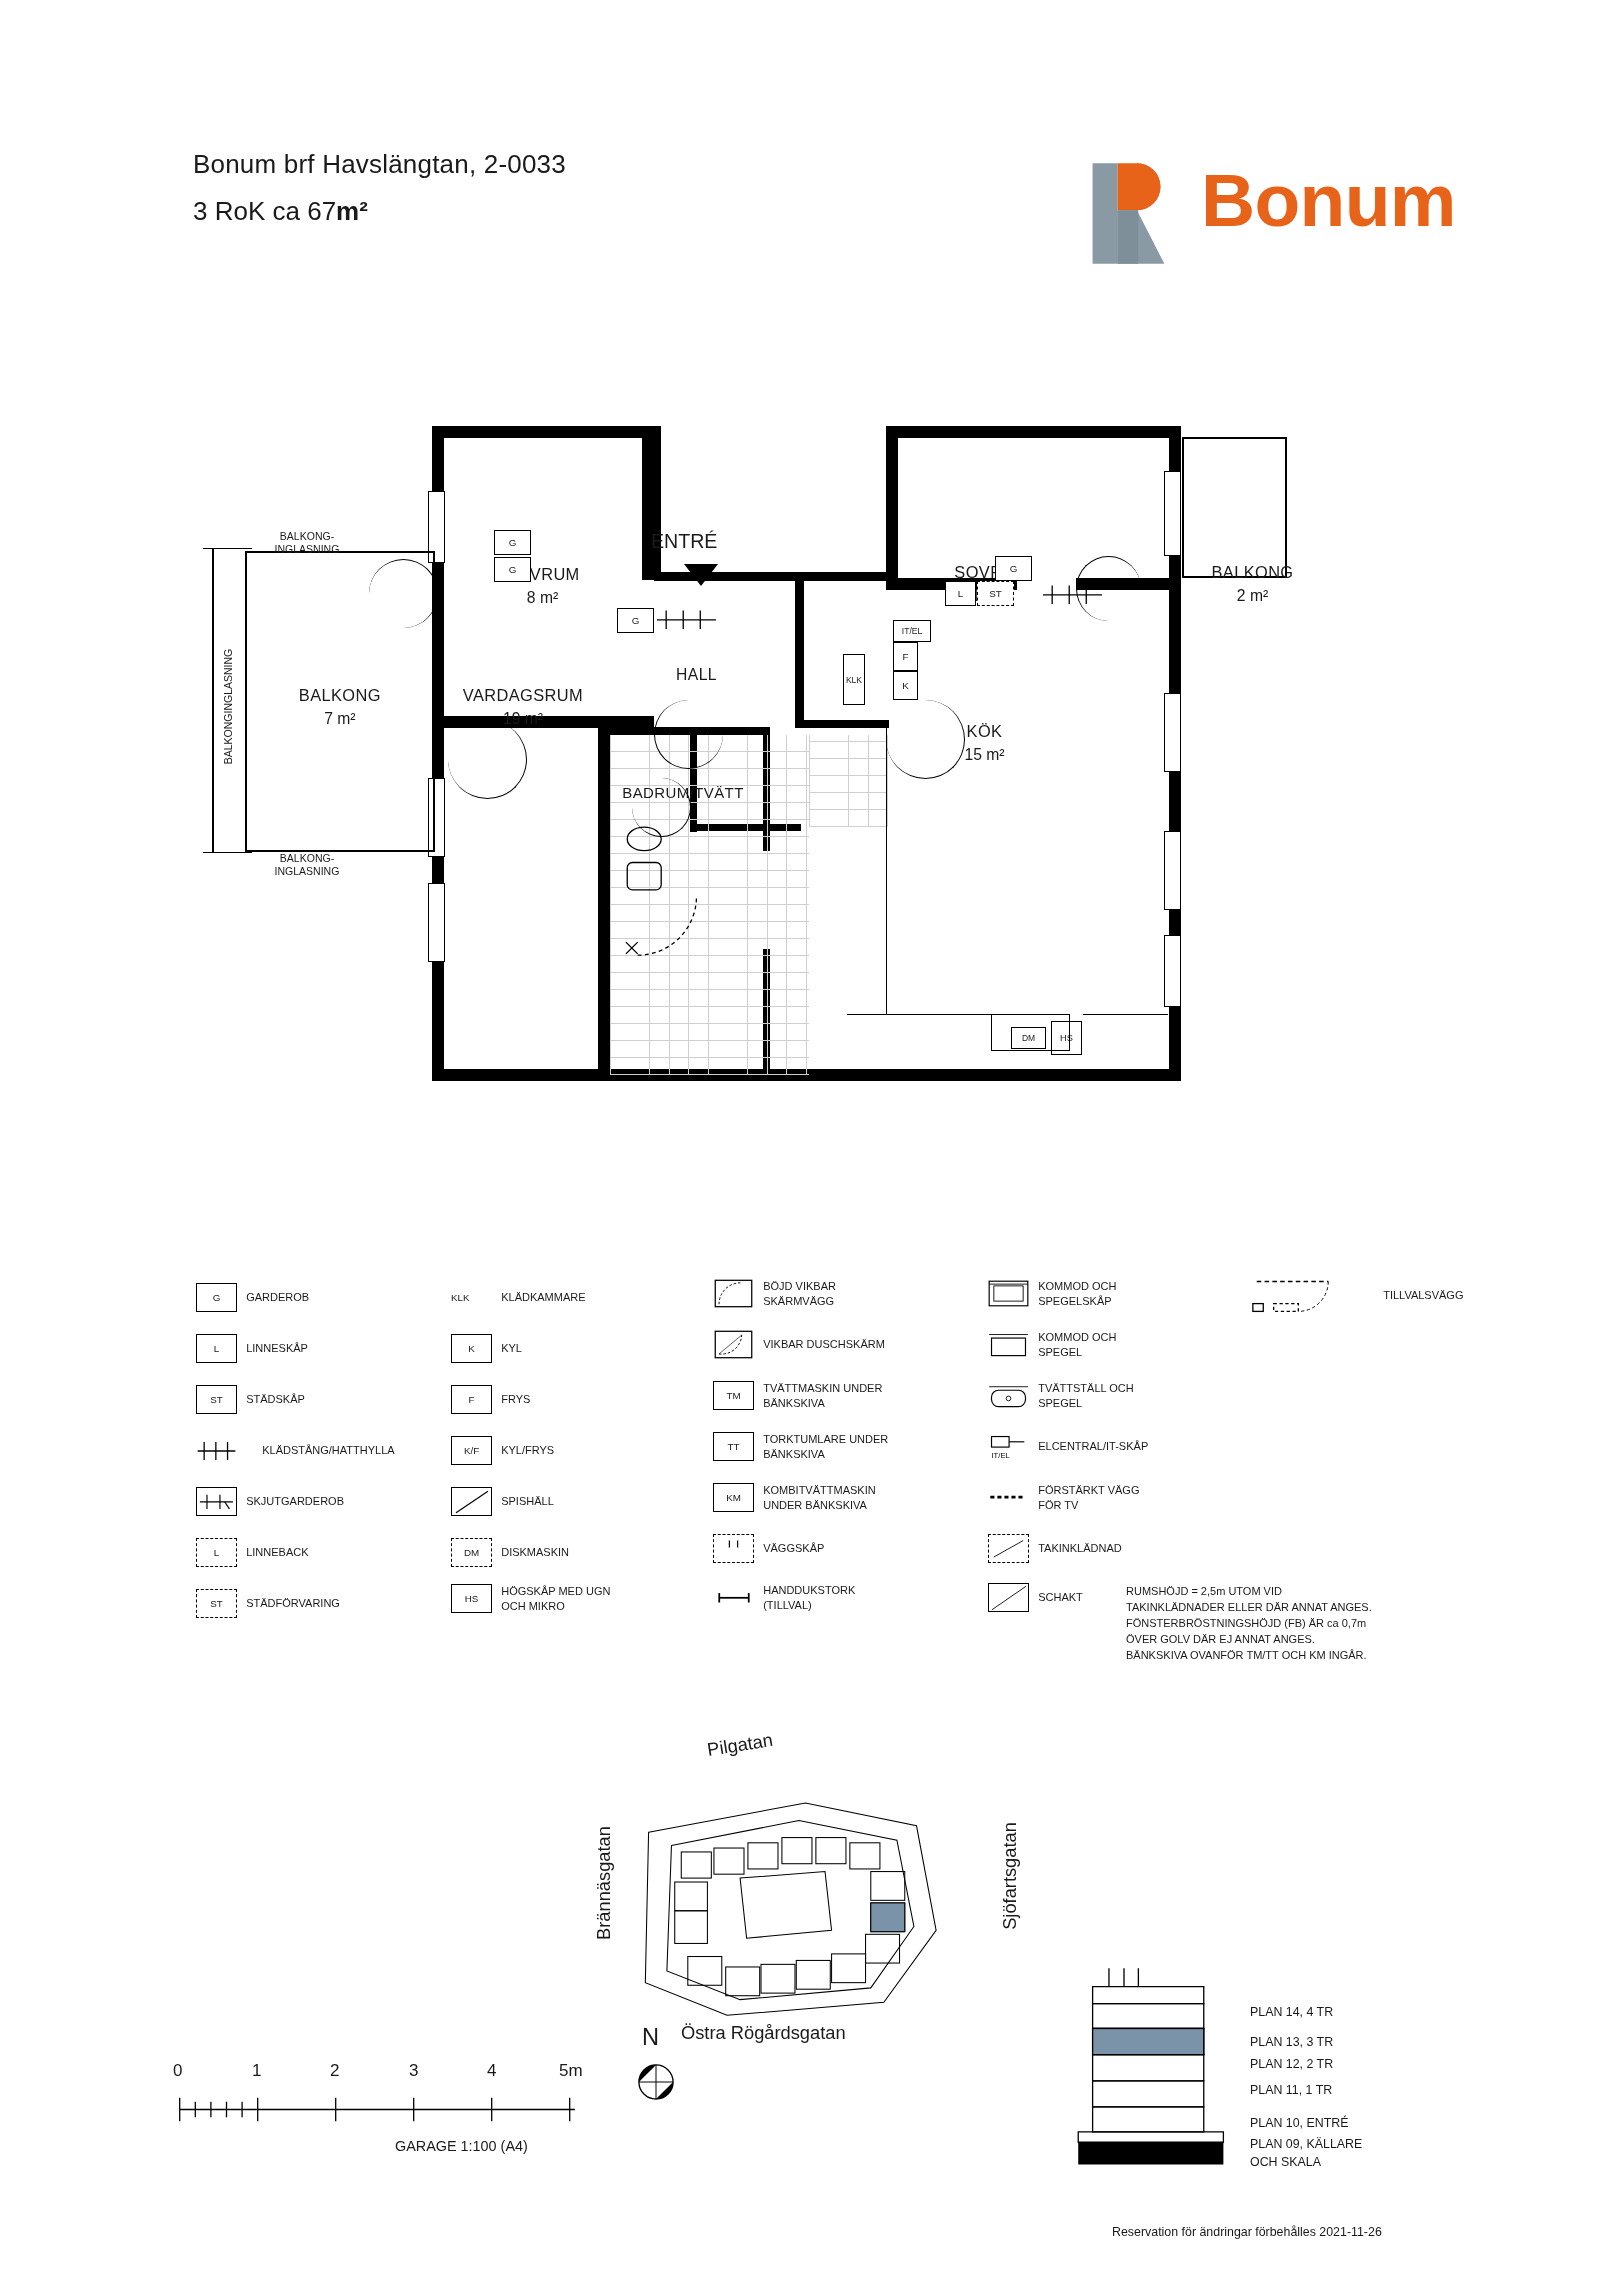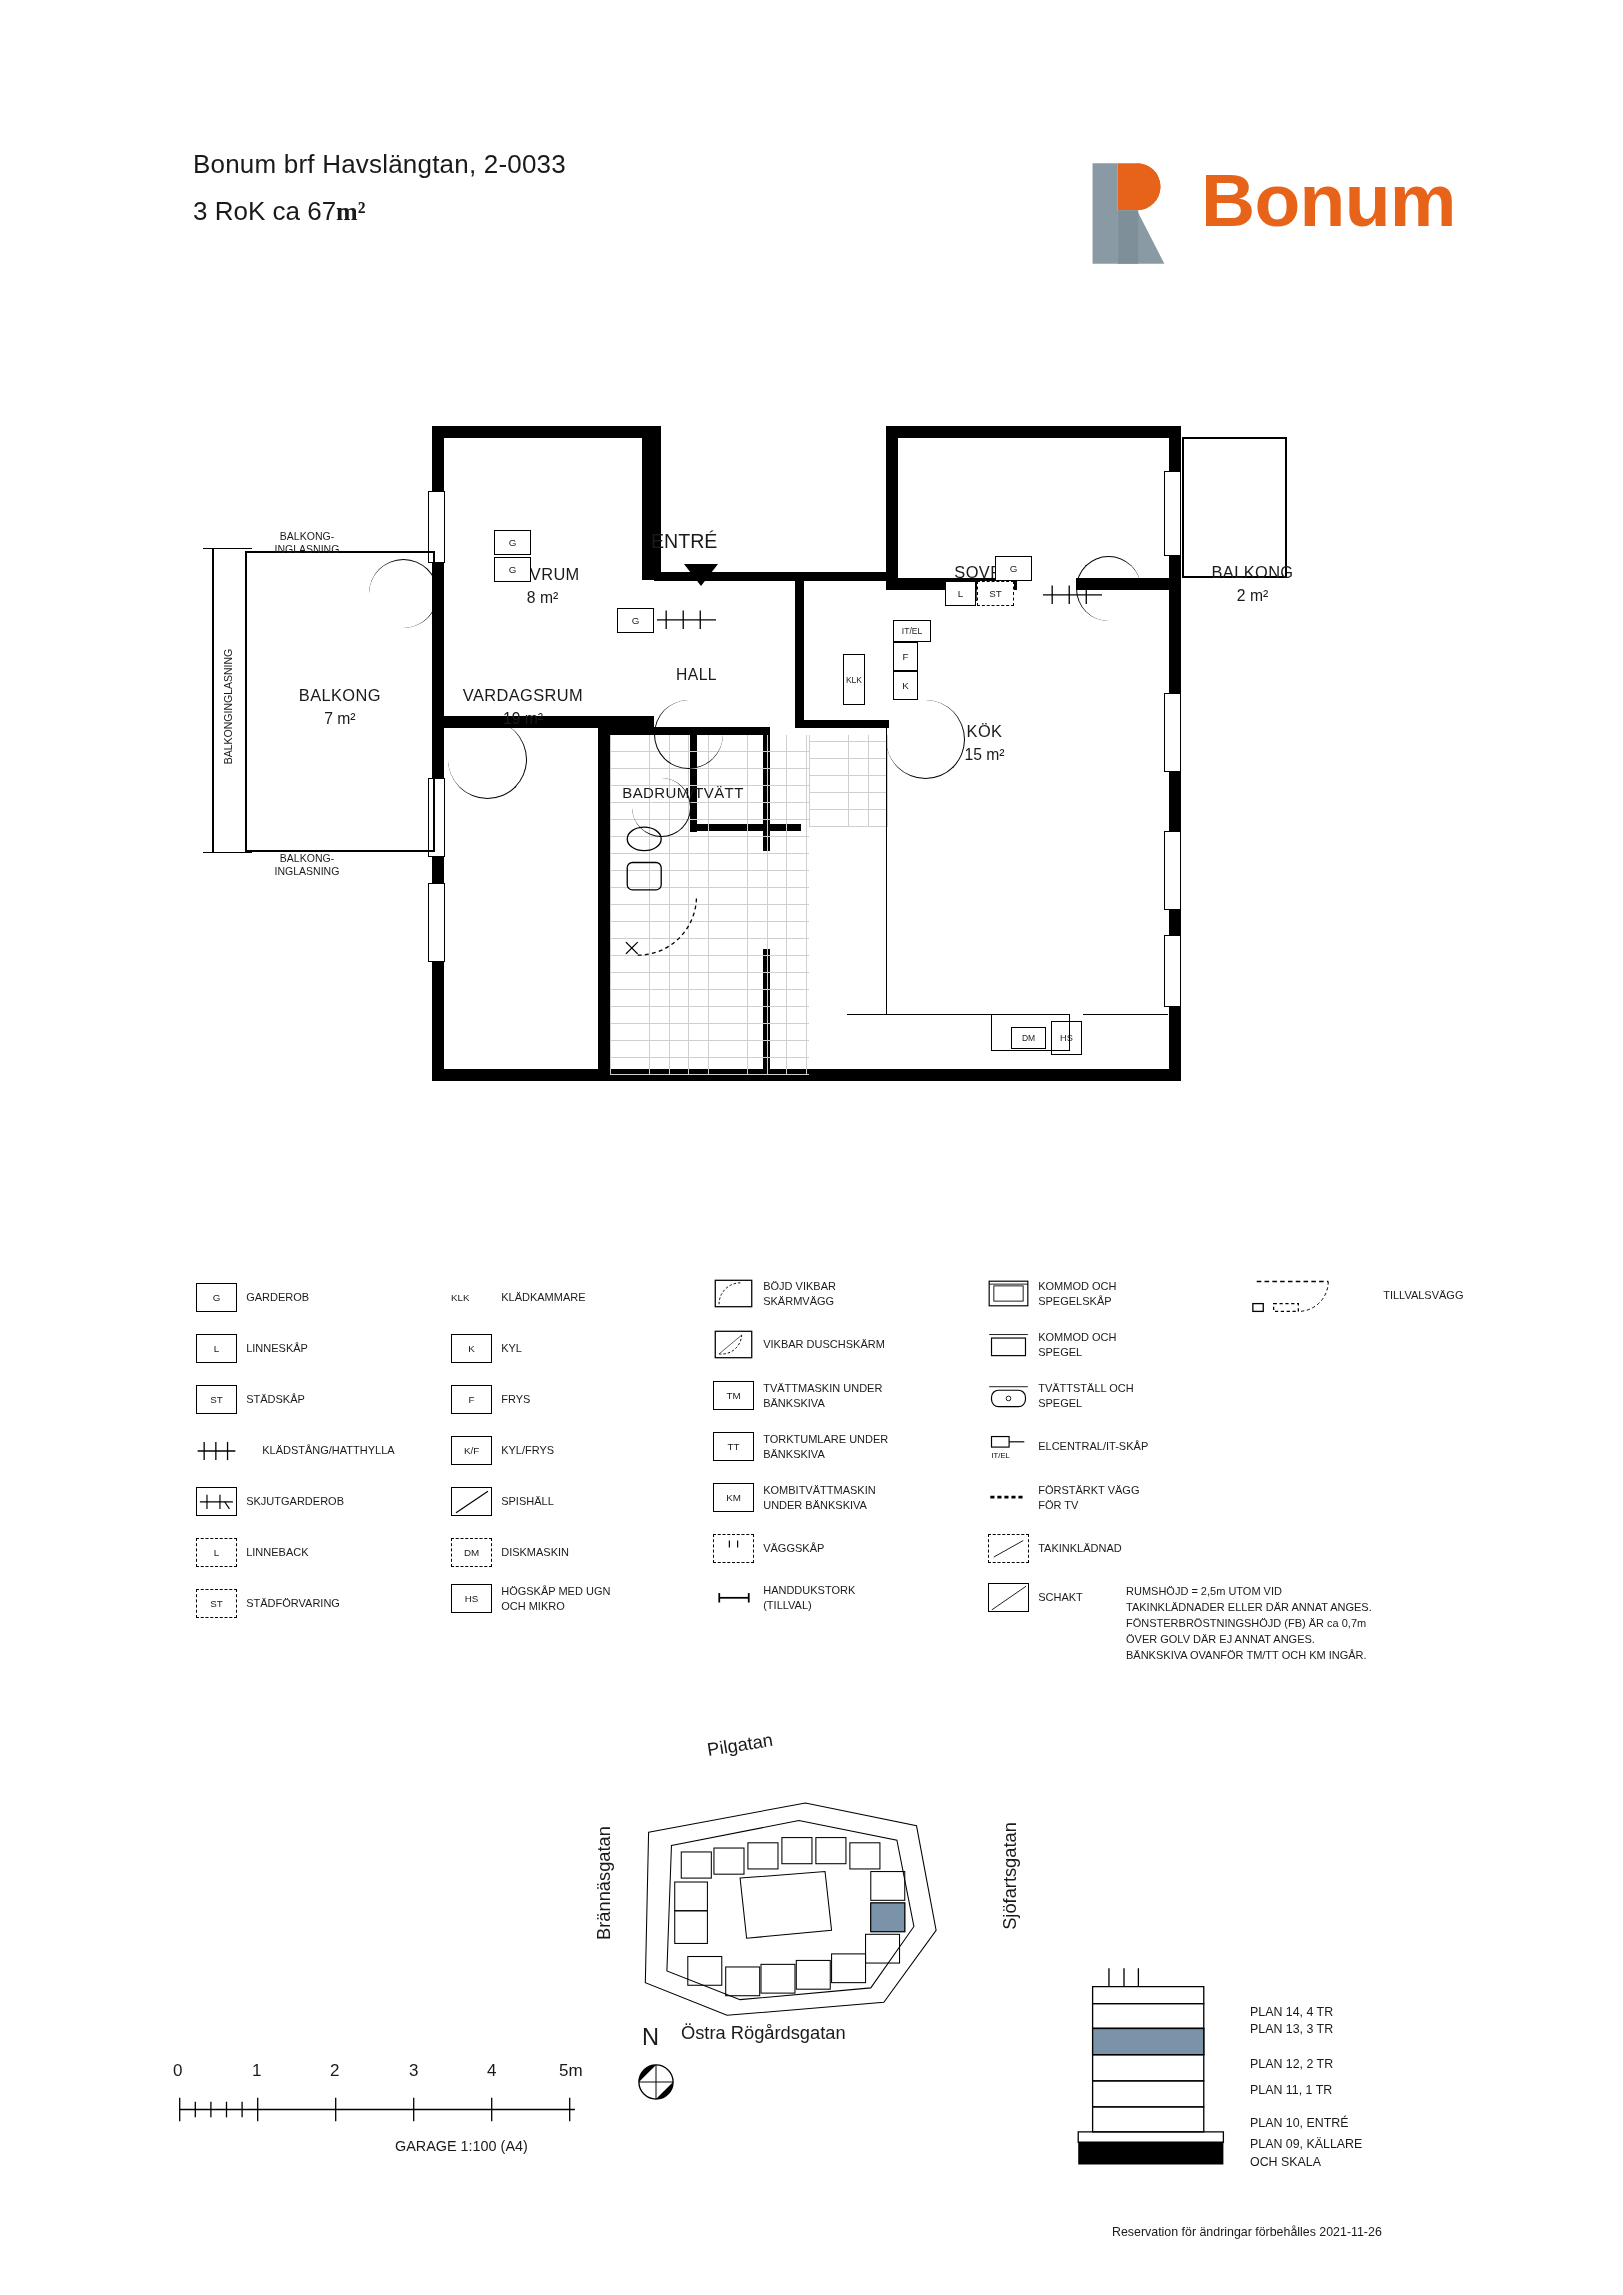--- a/index.html
+++ b/index.html
@@ -1,21 +1,21 @@
 <!DOCTYPE html>
 <html style="font-size:10.5px"><head>
 <meta charset="utf-8">
 <style>
   html,body{margin:0;padding:0;background:#ffffff;}
   body{width:1623px;height:2295px;position:relative;font-family:"Liberation Sans",sans-serif;color:#1a1a1a;}
   .page{position:absolute;inset:0;padding-left:16px;}
   
   .hdr-title{position:absolute;left:193px;top:149px;font-size:26px;letter-spacing:0.2px;}
   .hdr-sub{position:absolute;left:193px;top:196px;font-size:26px;}
-  .hdr-sub b{font-weight:700;font-family:Liberation Serif, serif;}
+  .hdr-sub b{font-weight:700;}
   .logo{position:absolute;left:1086px;top:151px;width:393px;height:124px;}
   .logo-word{position:absolute;left:115px;top:11.8px;font-size:75px;font-weight:700;color:#E8631A;letter-spacing:-0.7px;line-height:1;}
   .logo-mark{position:absolute;left:0;top:6.5px;width:98px;height:111px;}
   
   .plan{position:absolute;left:232px;top:412px;width:1126px;height:753px;}
   .w{position:absolute;background:#000;}
   .thin{position:absolute;border:1.3px solid #000;box-sizing:border-box;}
   .rmlabel{position:absolute;text-align:center;font-size:16.4px;line-height:1.45;}
   .rmlabel .nm{letter-spacing:0.4px;}
   .rmlabel .ar{font-size:15.7px;}
@@ -510,21 +510,21 @@
         <path d="M30 100 L200 100 L200 140 L30 140 Z"></path>
         <path d="M30 140 L200 140 L200 180 L30 180 Z"></path>
         <path d="M30 180 L200 180 L200 220 L30 220 Z"></path>
         <path d="M30 220 L200 220 L200 258 L30 258 Z"></path>
         <path d="M8 258 L230 258 L230 274 L8 274 Z"></path>
       </g>
       <rect x="30" y="100" width="170" height="40" fill="#7a93a8" stroke="#000" stroke-width="2"></rect>
       <rect x="8" y="274" width="222" height="34" fill="#000"></rect>
     </svg>
     <div class="bl-txt" style="left:177px;top:42px;">PLAN 14, 4 TR</div>
-    <div class="bl-txt" style="left:177px;top:59px;">PLAN 13, 3 TR</div>
+    <div class="bl-txt" style="left:177px;top:72px;">PLAN 13, 3 TR</div>
     <div class="bl-txt" style="left:177px;top:94px;">PLAN 12, 2 TR</div>
     <div class="bl-txt" style="left:177px;top:120px;">PLAN 11, 1 TR</div>
     <div class="bl-txt" style="left:177px;top:153px;">PLAN 10, ENTRÉ</div>
     <div class="bl-txt" style="left:177px;top:174px;">PLAN 09, KÄLLARE</div>
     <div class="bl-txt" style="left:177px;top:192px;">OCH SKALA</div>
   </div>
 
   <div class="footer">Reservation för ändringar förbehålles  2021-11-26</div>
 </div>
 

